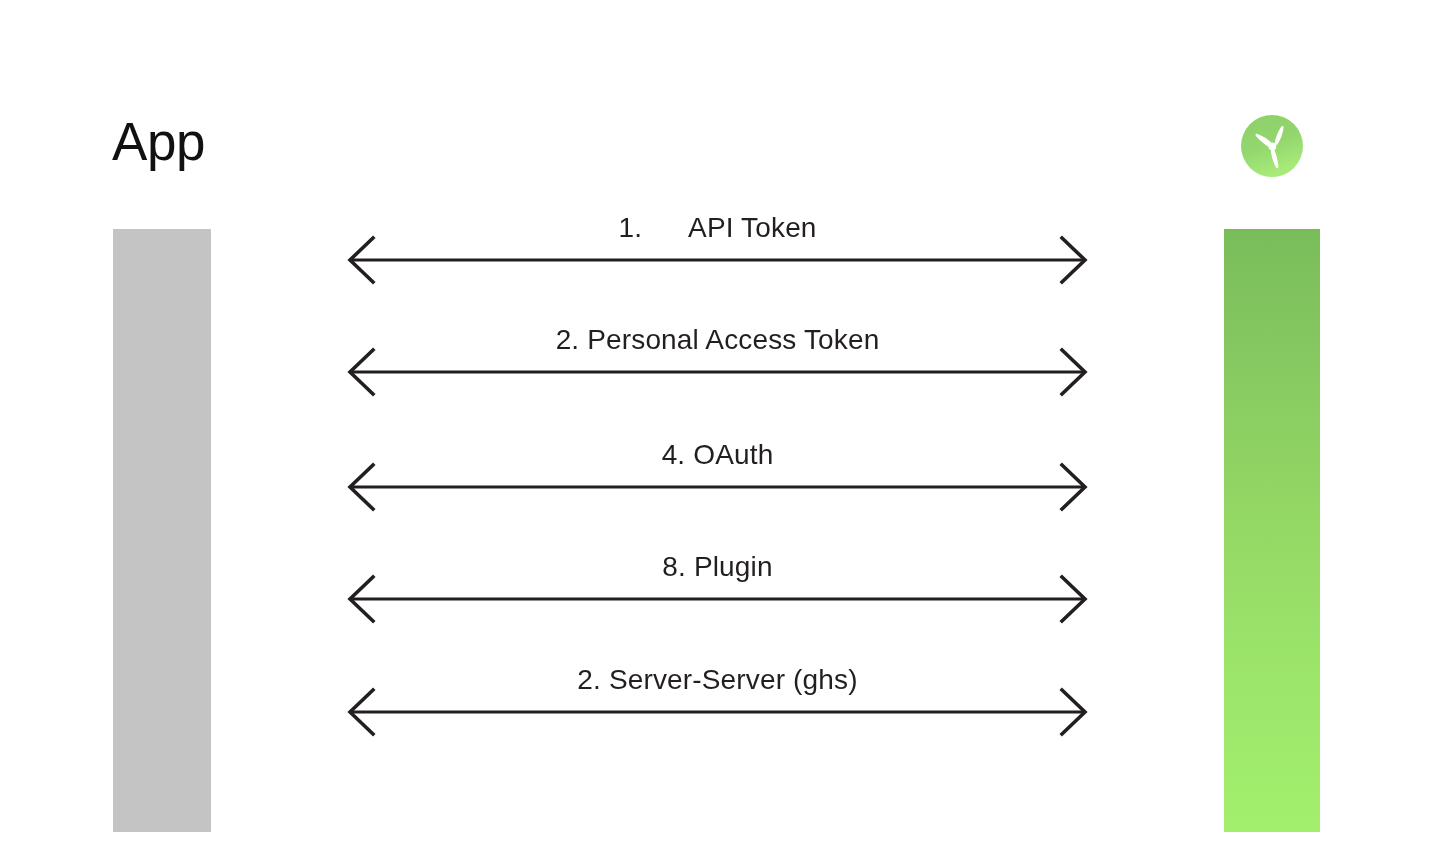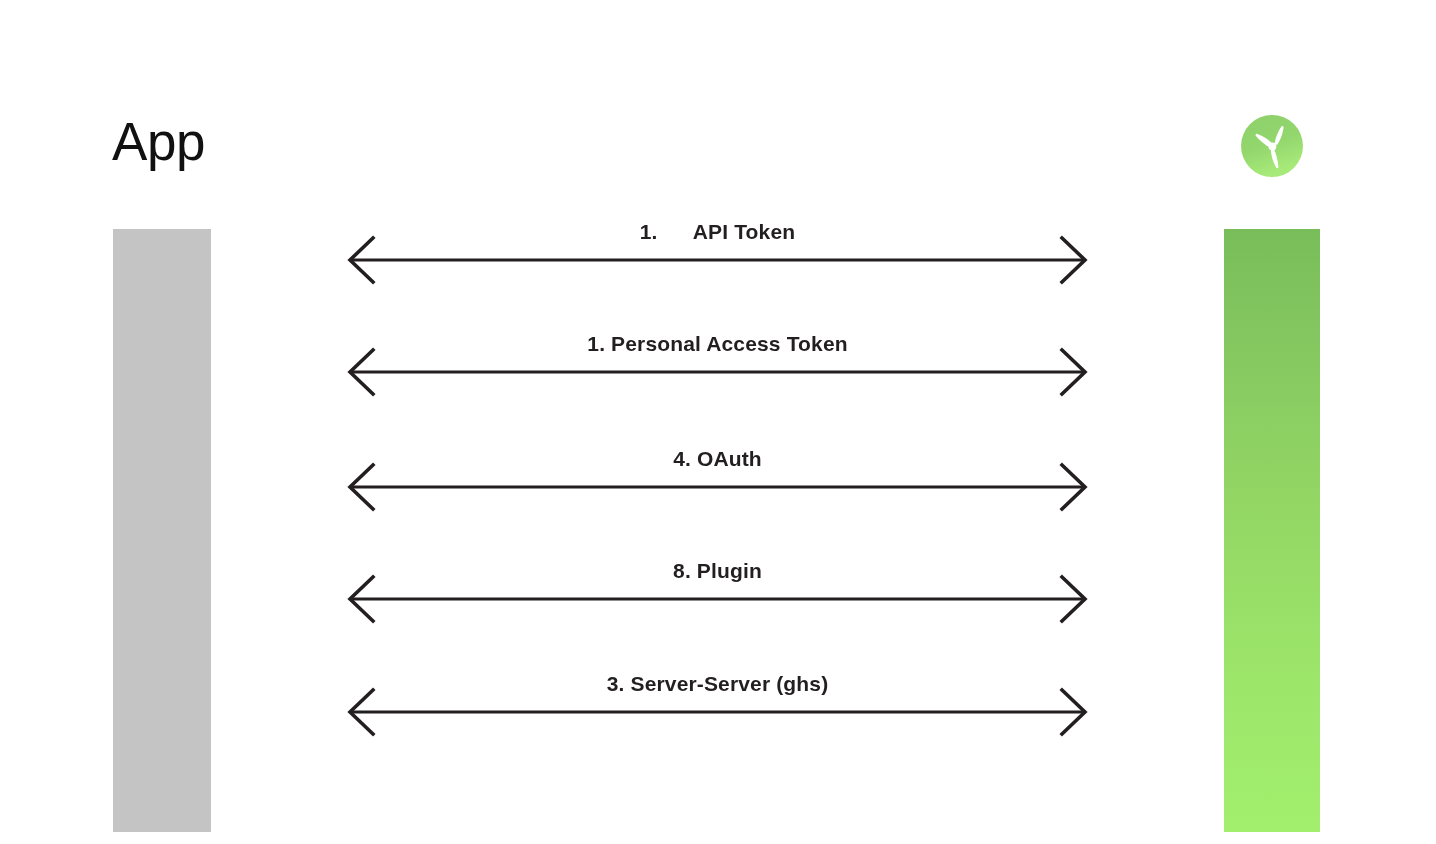--- a/index.html
+++ b/index.html
@@ -68,22 +68,22 @@
     width: 745px;
     height: 0;
   }
   .arrow-label {
     position: absolute;
     left: 0;
     width: 745px;
     bottom: 16px;
     text-align: center;
     font-family: "Liberation Sans", sans-serif;
-    font-size: 21px;
-    font-weight: 700;
+    font-size: 28px;
+    font-weight: 400;
     letter-spacing: 0.15px;
     color: #231f20;
     white-space: pre;
   }
   .arrow-svg {
     position: absolute;
     left: 0;
     top: -26px;
     width: 745px;
     height: 52px;
@@ -132,21 +132,21 @@
   <div class="arrow-row" style="top:260px;">
     <div class="arrow-label">1.      API Token</div>
     <svg class="arrow-svg" viewBox="0 0 745 52" preserveAspectRatio="none">
       <line class="arrow-shaft" x1="6" y1="26" x2="739" y2="26"></line>
       <polyline class="arrow-head" points="28,4 5,26 28,48"></polyline>
       <polyline class="arrow-head" points="717,4 740,26 717,48"></polyline>
     </svg>
   </div>
 
   <div class="arrow-row" style="top:372px;">
-    <div class="arrow-label">1. Personal Access Token</div>
+    <div class="arrow-label">2. Personal Access Token</div>
     <svg class="arrow-svg" viewBox="0 0 745 52" preserveAspectRatio="none">
       <line class="arrow-shaft" x1="6" y1="26" x2="739" y2="26"></line>
       <polyline class="arrow-head" points="28,4 5,26 28,48"></polyline>
       <polyline class="arrow-head" points="717,4 740,26 717,48"></polyline>
     </svg>
   </div>
 
   <div class="arrow-row" style="top:487px;">
     <div class="arrow-label">4. OAuth</div>
     <svg class="arrow-svg" viewBox="0 0 745 52" preserveAspectRatio="none">
@@ -159,21 +159,21 @@
   <div class="arrow-row" style="top:599px;">
     <div class="arrow-label">8. Plugin</div>
     <svg class="arrow-svg" viewBox="0 0 745 52" preserveAspectRatio="none">
       <line class="arrow-shaft" x1="6" y1="26" x2="739" y2="26"></line>
       <polyline class="arrow-head" points="28,4 5,26 28,48"></polyline>
       <polyline class="arrow-head" points="717,4 740,26 717,48"></polyline>
     </svg>
   </div>
 
   <div class="arrow-row" style="top:712px;">
-    <div class="arrow-label">3. Server-Server (ghs)</div>
+    <div class="arrow-label">2. Server-Server (ghs)</div>
     <svg class="arrow-svg" viewBox="0 0 745 52" preserveAspectRatio="none">
       <line class="arrow-shaft" x1="6" y1="26" x2="739" y2="26"></line>
       <polyline class="arrow-head" points="28,4 5,26 28,48"></polyline>
       <polyline class="arrow-head" points="717,4 740,26 717,48"></polyline>
     </svg>
   </div>
 
 </div>
 
 </body></html>

